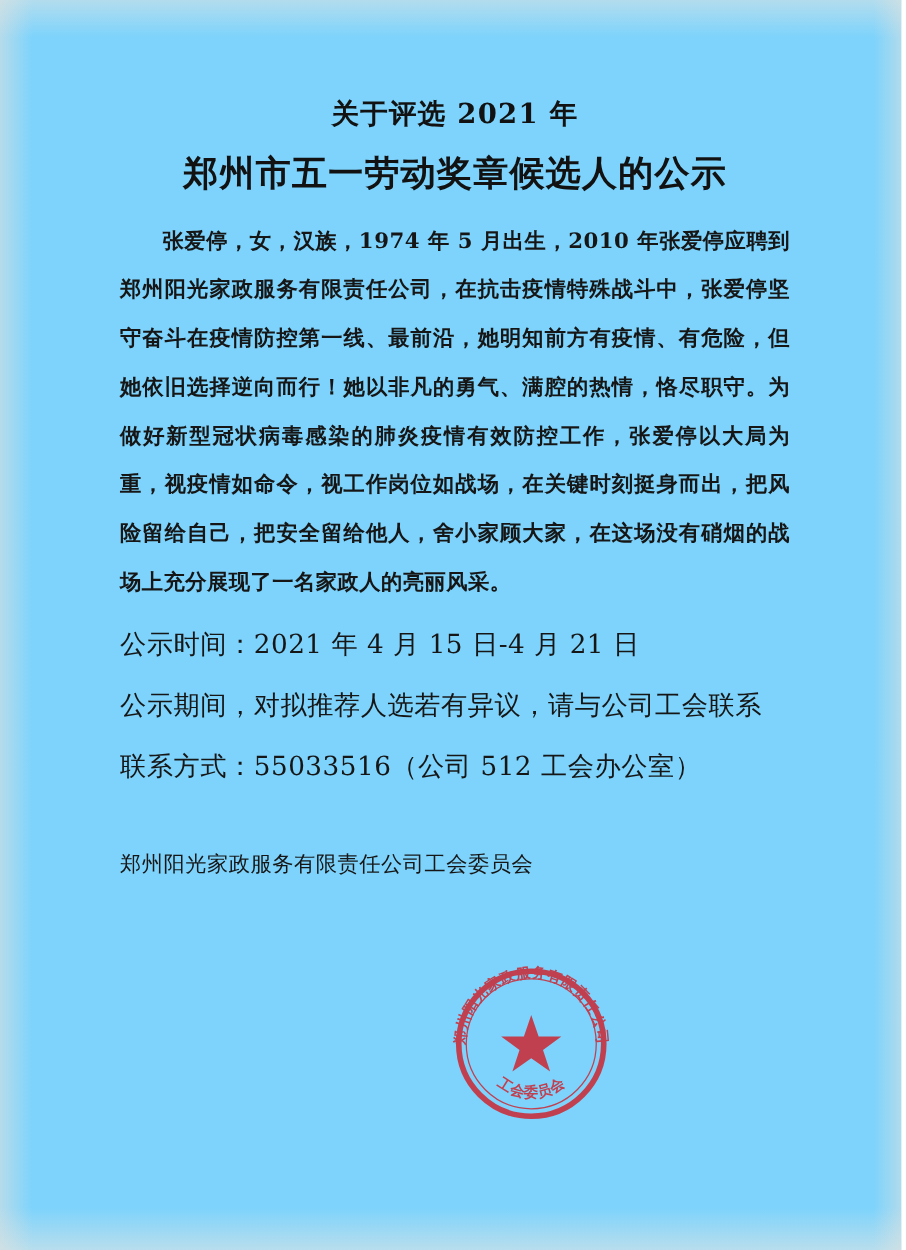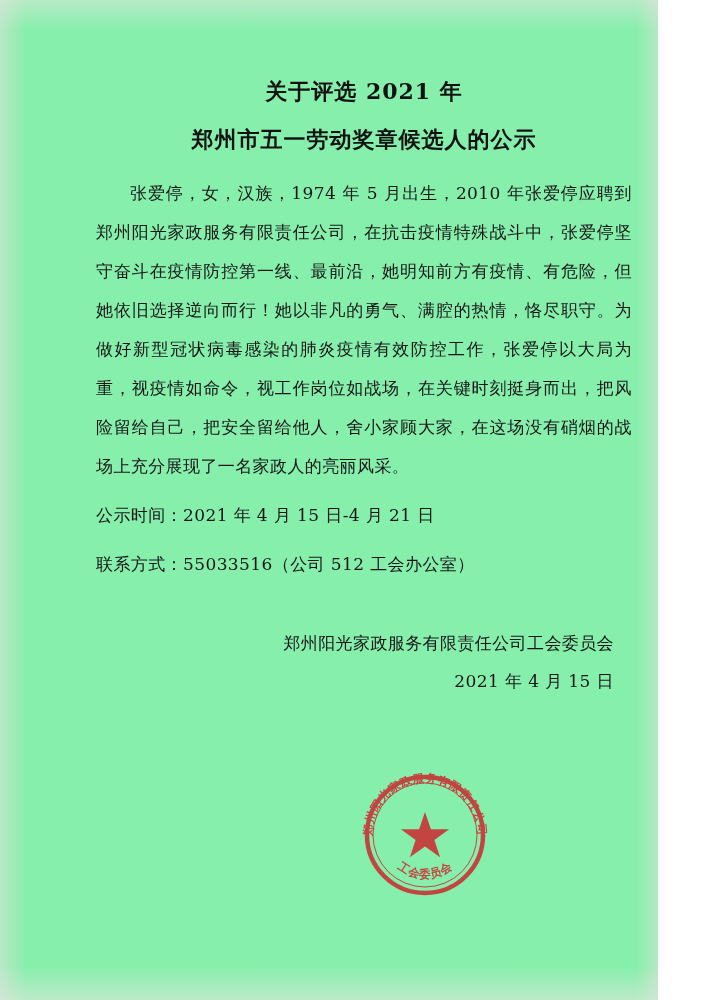--- a/index.html
+++ b/index.html
@@ -8,23 +8,23 @@
     background: #ffffff;
   }
   body {
     width: 725px;
     height: 1000px;
     overflow: hidden;
     font-family: "DejaVu Serif", "Liberation Serif", serif;
   }
   .page {
     position: relative;
-    width: 658px;
+    width: 721px;
     height: 1000px;
-    background: #86efac;
+    background: #7dd3fc;
     box-sizing: border-box;
   }
   
   .paper-tint {
     position: absolute;
     inset: 0;
     background:
       linear-gradient(90deg, rgba(228,226,220,0.55) 0px, rgba(255,255,255,0) 26px),
       linear-gradient(270deg, rgba(228,226,220,0.5) 0px, rgba(255,255,255,0) 22px),
       linear-gradient(180deg, rgba(232,230,224,0.5) 0px, rgba(255,255,255,0) 30px),
@@ -40,50 +40,51 @@
   .title {
     text-align: center;
     font-size: 22px;
     font-weight: bold;
     letter-spacing: 1px;
     color: #121212;
     line-height: 42px;
   }
   .title-line2 {
     text-align: center;
-    font-size: 22px;
+    font-size: 28px;
     font-weight: bold;
     letter-spacing: 1px;
     color: #121212;
     line-height: 42px;
     margin-top: 6px;
   }
   .para {
     font-size: 17px;
     line-height: 39px;
     color: #161616;
     text-align: justify;
     text-justify: inter-ideograph;
     text-indent: 2em;
     margin-top: 22px;
     letter-spacing: 0.4px;
   }
   .para.tight {
     margin-top: 14px;
+    font-weight: bold;
   }
   .line {
-    font-size: 17px;
+    font-size: 21px;
     line-height: 39px;
     color: #161616;
     letter-spacing: 0.4px;
     margin-top: 10px;
   }
   .sign-block {
     margin-top: 40px;
-    text-align: right;
+    text-align: left;
     padding-right: 18px;
   }
   .sign-line {
     font-size: 17px;
     line-height: 38px;
     color: #161616;
     letter-spacing: 0.4px;
   }
   
   .seal {
@@ -111,25 +112,25 @@
 
   <div class="content">
 
     <div class="title">关于评选 2021 年</div>
     <div class="title-line2">郑州市五一劳动奖章候选人的公示</div>
 
 
     <div class="para tight">张爱停，女，汉族，1974 年 5 月出生，2010 年张爱停应聘到郑州阳光家政服务有限责任公司，在抗击疫情特殊战斗中，张爱停坚守奋斗在疫情防控第一线、最前沿，她明知前方有疫情、有危险，但她依旧选择逆向而行！她以非凡的勇气、满腔的热情，恪尽职守。为做好新型冠状病毒感染的肺炎疫情有效防控工作，张爱停以大局为重，视疫情如命令，视工作岗位如战场，在关键时刻挺身而出，把风险留给自己，把安全留给他人，舍小家顾大家，在这场没有硝烟的战场上充分展现了一名家政人的亮丽风采。</div>
 
     <div class="line">公示时间：2021 年 4 月 15 日-4 月 21 日</div>
+    <div class="line">公示期间，对拟推荐人选若有异议，请与公司工会联系</div>
     <div class="line">联系方式：55033516（公司 512 工会办公室）</div>
 
     <div class="sign-block">
       <div class="sign-line">郑州阳光家政服务有限责任公司工会委员会</div>
-      <div class="sign-line">2021 年 4 月 15 日</div>
     </div>
 
   </div>
 
   <div class="seal">
     <svg width="150" height="150" viewBox="0 0 150 150" xmlns="http://www.w3.org/2000/svg">
       <defs>
         <path id="sealTopArc" d="M 22,75 A 53,53 0 0 1 128,75"></path>
         <path id="sealBottomArc" d="M 32,75 A 43,43 0 0 0 118,75"></path>
       </defs>

